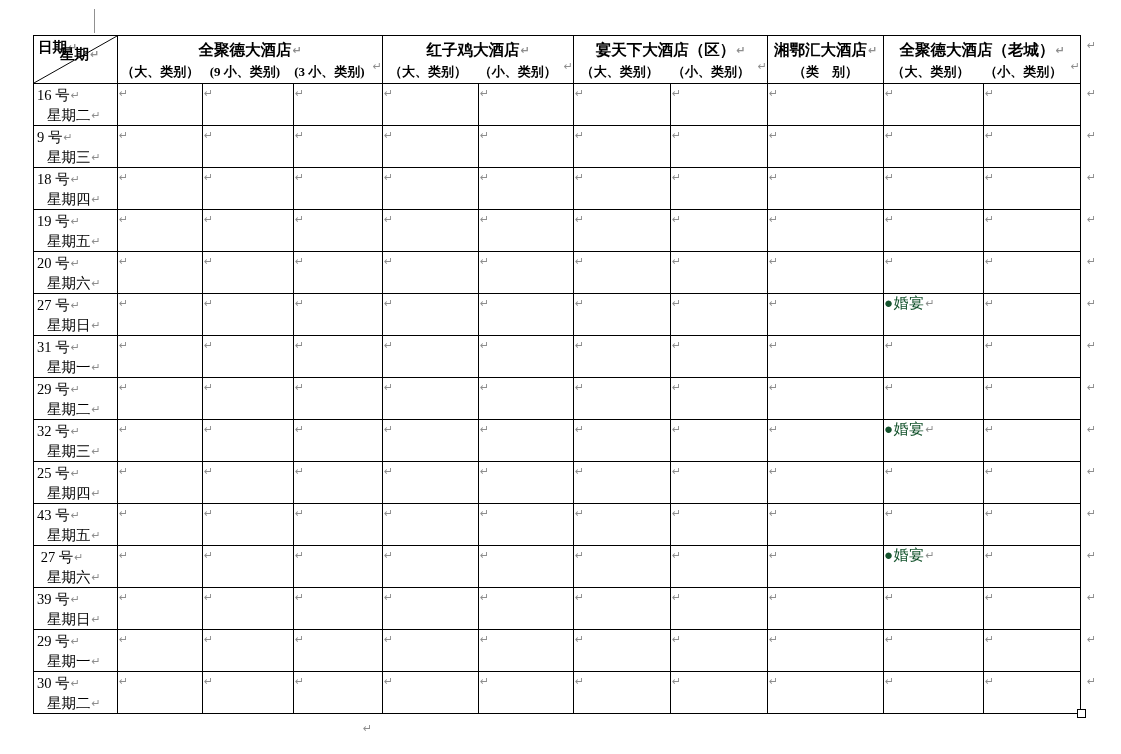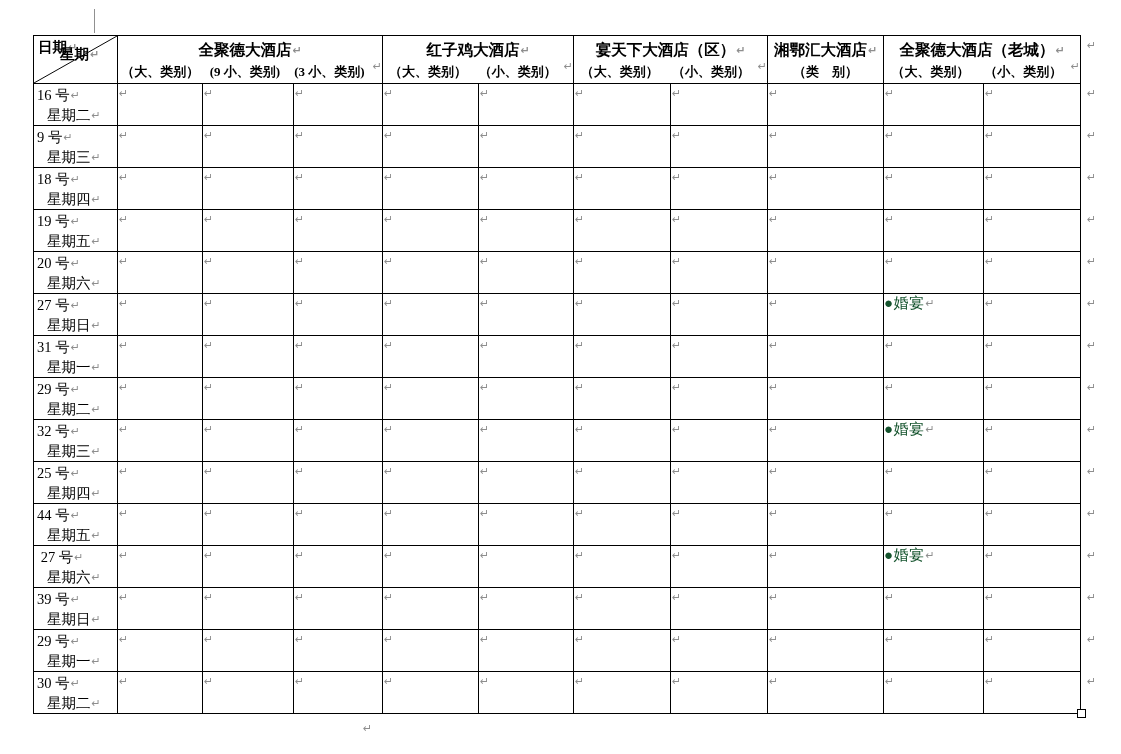--- a/index.html
+++ b/index.html
@@ -310,21 +310,21 @@
           <td class="cell"><i class="pm">↵</i></td>
           <td class="cell"><i class="pm">↵</i></td>
           <td class="cell"><i class="pm">↵</i></td>
           <td class="cell"><i class="pm">↵</i></td>
           <td class="cell"><i class="pm">↵</i></td>
           <td class="cell"><i class="pm">↵</i></td>
           <td class="outside"><i class="pm">↵</i></td>
         </tr>
         <tr>
           <td class="date">
-            <div class="l1"><span>44 号</span><i class="pm">↵</i></div>
+            <div class="l1"><span>43 号</span><i class="pm">↵</i></div>
             <div class="l2"><span>星期五</span><i class="pm">↵</i></div>
           </td>
           <td class="cell"><i class="pm">↵</i></td>
           <td class="cell"><i class="pm">↵</i></td>
           <td class="cell"><i class="pm">↵</i></td>
           <td class="cell"><i class="pm">↵</i></td>
           <td class="cell"><i class="pm">↵</i></td>
           <td class="cell"><i class="pm">↵</i></td>
           <td class="cell"><i class="pm">↵</i></td>
           <td class="cell"><i class="pm">↵</i></td>

